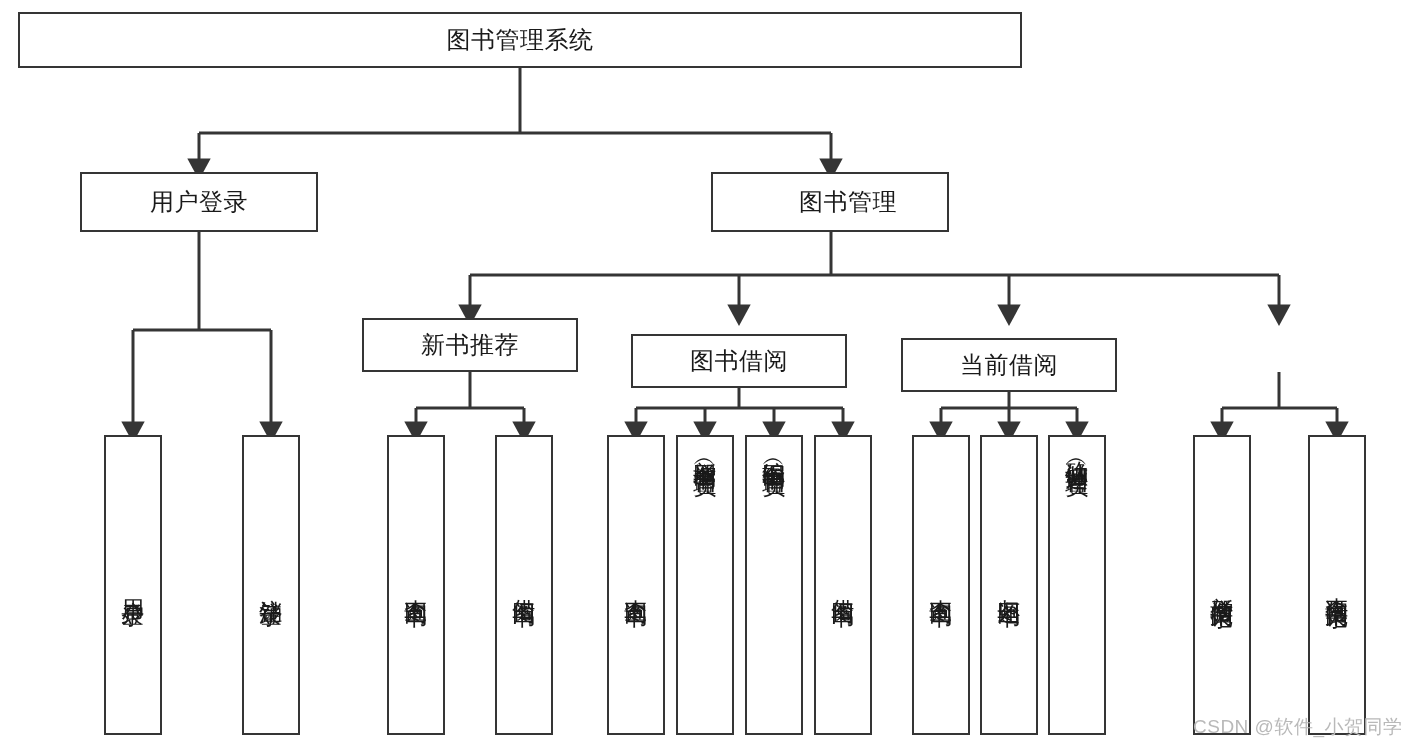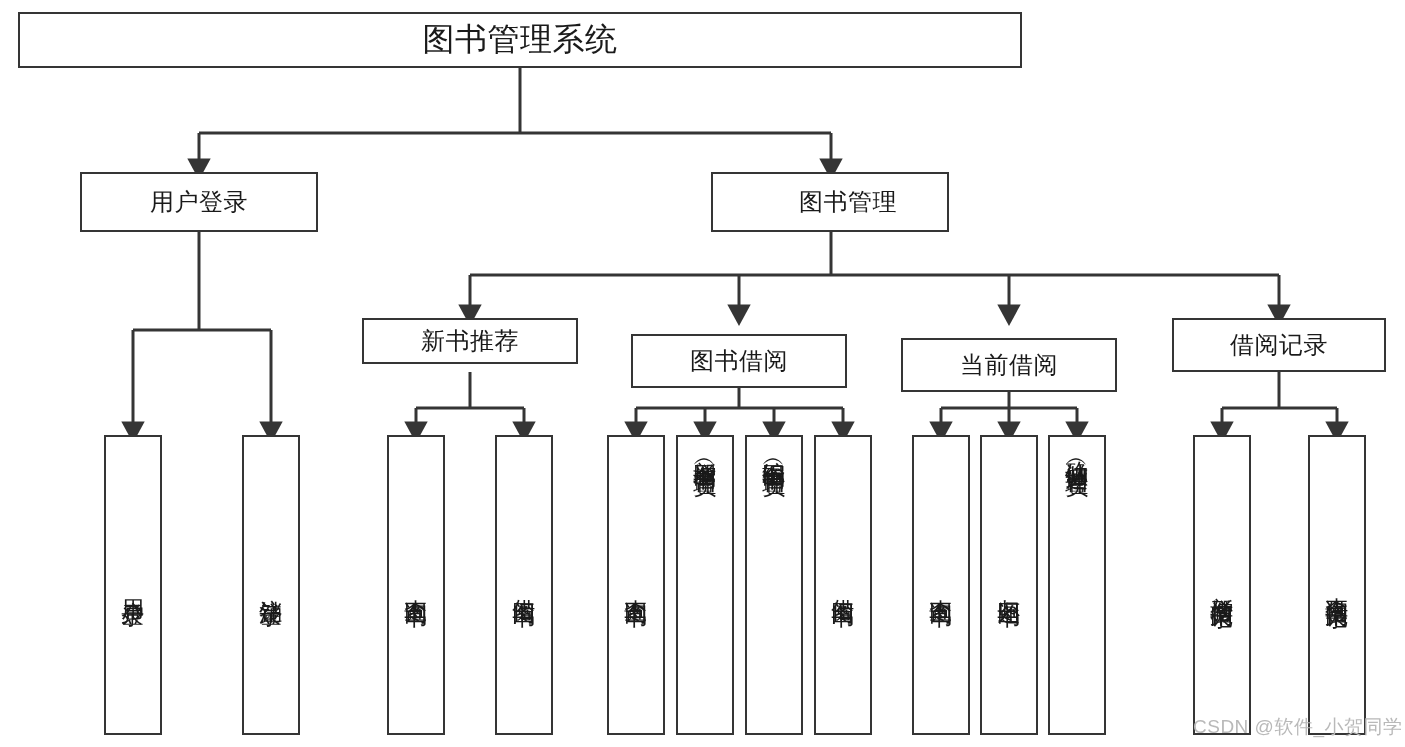--- a/index.html
+++ b/index.html
@@ -39,21 +39,21 @@
     display: block;
     text-align: center;
     line-height: 1.12;
     color: #1a1a1a;
   }
   .node.horiz .node-label {
     font-size: 24px;
     letter-spacing: 0.5px;
   }
   .node.root .node-label {
-    font-size: 32px;
+    font-size: 24px;
     letter-spacing: 0.5px;
   }
   .node.vert {
     align-items: flex-start;
     padding-top: 6px;
   }
   .node.vert .node-label {
     writing-mode: vertical-rl;
     text-orientation: upright;
     font-size: 23px;
@@ -135,35 +135,32 @@
   </div>
 
   <div class="node horiz" style="left:80px; top:172px; width:238px; height:60px;">
     <span class="node-label">用户登录</span>
   </div>
 
   <div class="node horiz" style="left:711px; top:172px; width:238px; height:60px;padding-left:36px;">
     <span class="node-label">图书管理</span>
   </div>
 
-  <div class="node horiz" style="left:362px; top:318px; width:216px; height:46px;">
+  <div class="node horiz" style="left:362px; top:318px; width:216px; height:54px;">
     <span class="node-label">新书推荐</span>
   </div>
 
   <div class="node horiz" style="left:631px; top:318px; width:216px; height:54px;margin-top:16px;">
     <span class="node-label">图书借阅</span>
   </div>
 
   <div class="node horiz" style="left:901px; top:318px; width:216px; height:54px;margin-top:20px;">
     <span class="node-label">当前借阅</span>
   </div>
 
-  <div class="node horiz" style="left:1172px; top:318px; width:214px; height:54px;">
-    <span class="node-label">借阅记录</span>
-  </div>
 
   <div class="node vert centered" style="left:104px; top:435px; width:58px; height:300px;">
     <span class="node-label">用户登录</span>
   </div>
 
   <div class="node vert centered" style="left:242px; top:435px; width:58px; height:300px;">
     <span class="node-label">注销登录</span>
   </div>
 
   <div class="node vert centered" style="left:387px; top:435px; width:58px; height:300px;">

